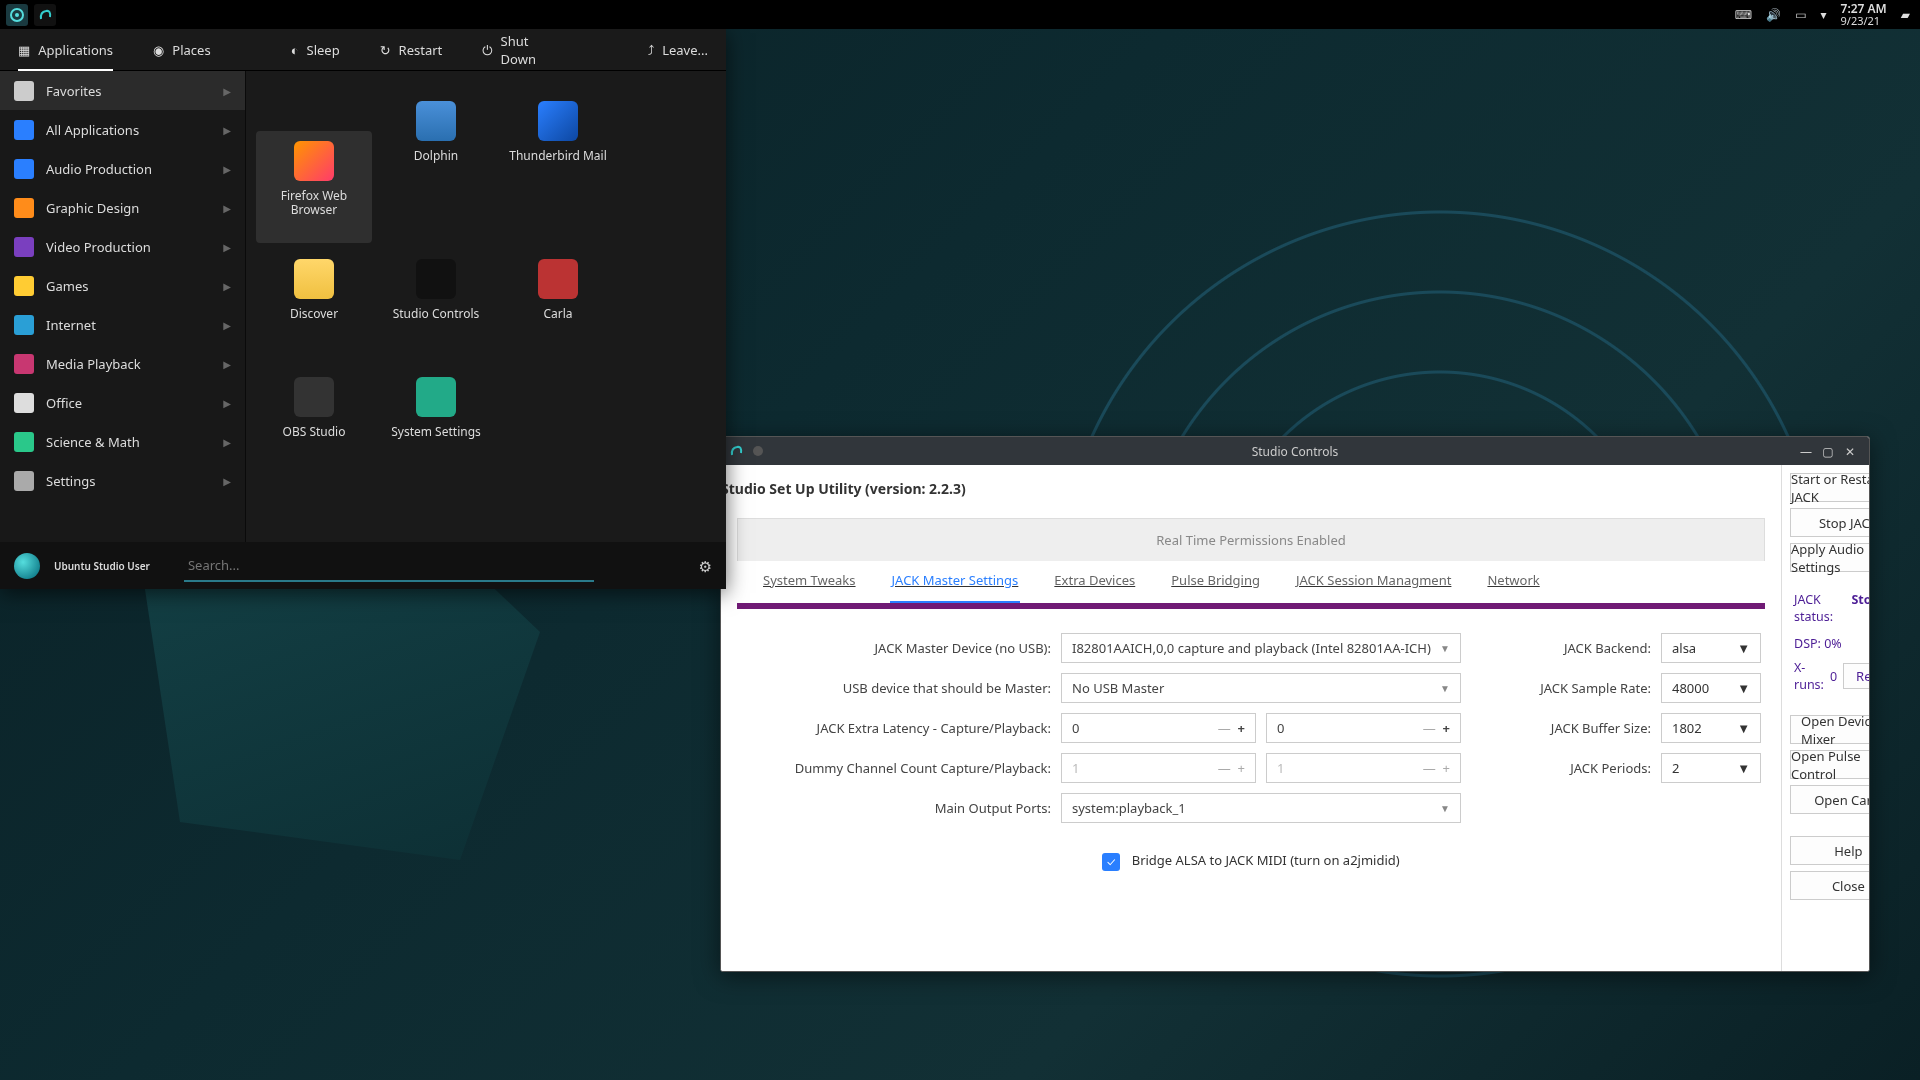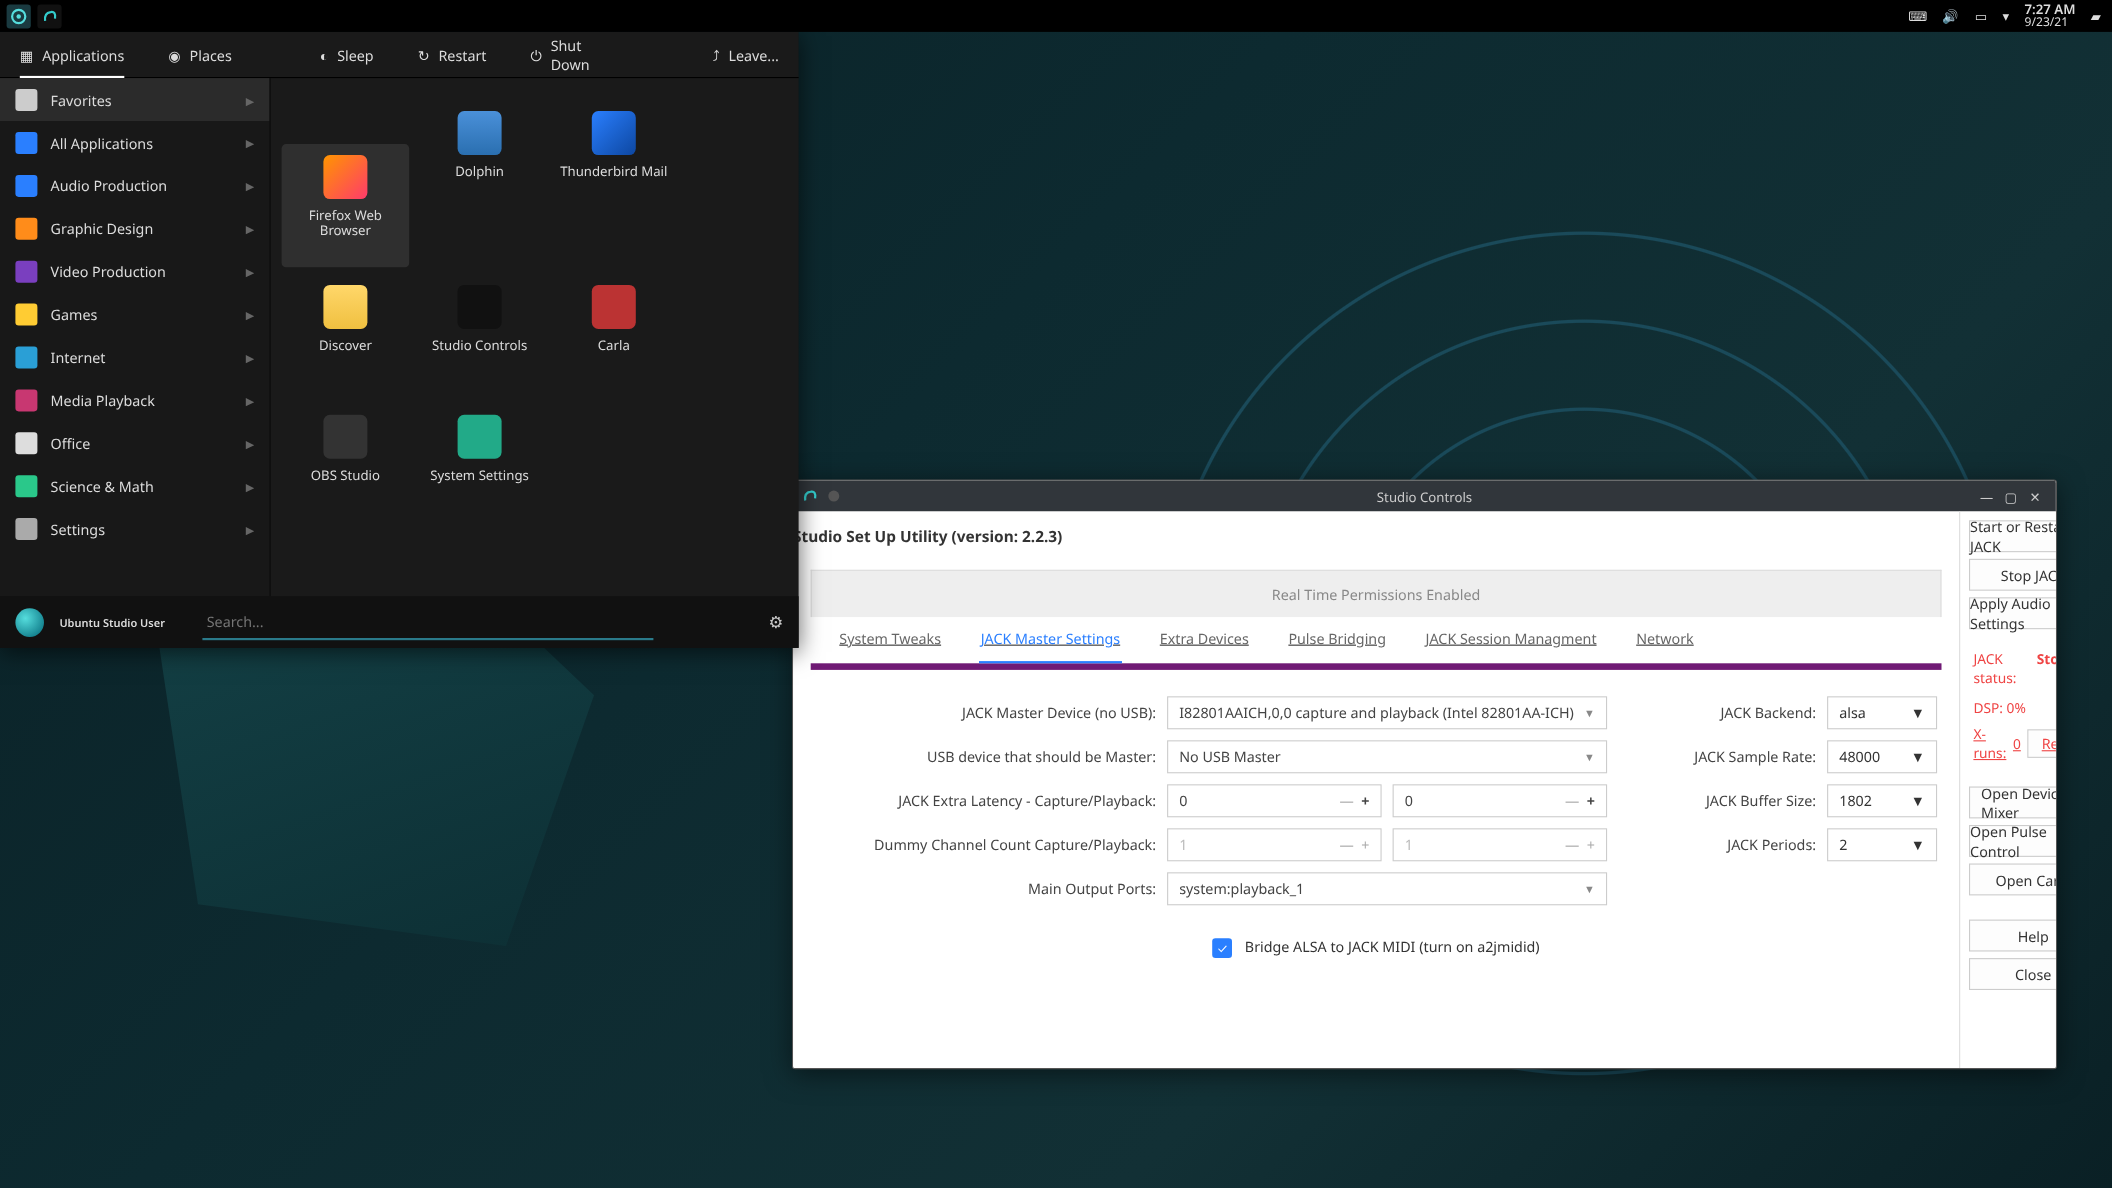--- a/index.html
+++ b/index.html
@@ -81,24 +81,24 @@
 .win .form .spin .sm { color:#aaa;}
 .win .form .spin.dis { color:#bbb;}
 .win .form .pair { display:flex; gap:10px;}
 .win .form .pair > * { flex:1;}
 .win .form .rsel { border:1px solid #ccc; height:30px; display:flex; align-items:center; justify-content:space-between; padding:0 10px;}
 .win .checkrow { text-align:center; padding:28px 0; color:#333;}
 .win .checkrow .cb { display:inline-flex; width:18px;height:18px;background:#2a7fff;border-radius:3px;align-items:center;justify-content:center;color:#fff;font-size:12px;margin-right:8px;vertical-align:middle;}
 
 .win .side { width:236px; border-left:1px solid #ddd; padding:8px; display:flex; flex-direction:column; gap:6px;}
 .win .side .btn { border:1px solid #ccc; background:#fdfdfd; height:29px; display:flex; align-items:center; justify-content:center; cursor:pointer; font-size:13px;}
-.win .side .status { padding:8px 4px; font-size:12.5px; color:#ef4444;}
+.win .side .status { padding:8px 4px; font-size:12.5px; color:#4c1d95;}
 .win .side .status .row { display:flex; justify-content:space-between; padding:5px 0;}
 .win .side .status .row b { font-weight:700;}
-.win .side .xrow { display:flex; gap:6px; align-items:center; padding:2px 0 8px;text-decoration:underline;}
+.win .side .xrow { display:flex; gap:6px; align-items:center; padding:2px 0 8px;}
 .win .side .xrow .val { flex:1; text-align:center;}
 .win .side .sep { height:10px;}
 svg { display:block;}
 </style>
 </head>
 <body>
 
 <div class="desktop">
   <div class="desktop-shape"></div>
 </div>

